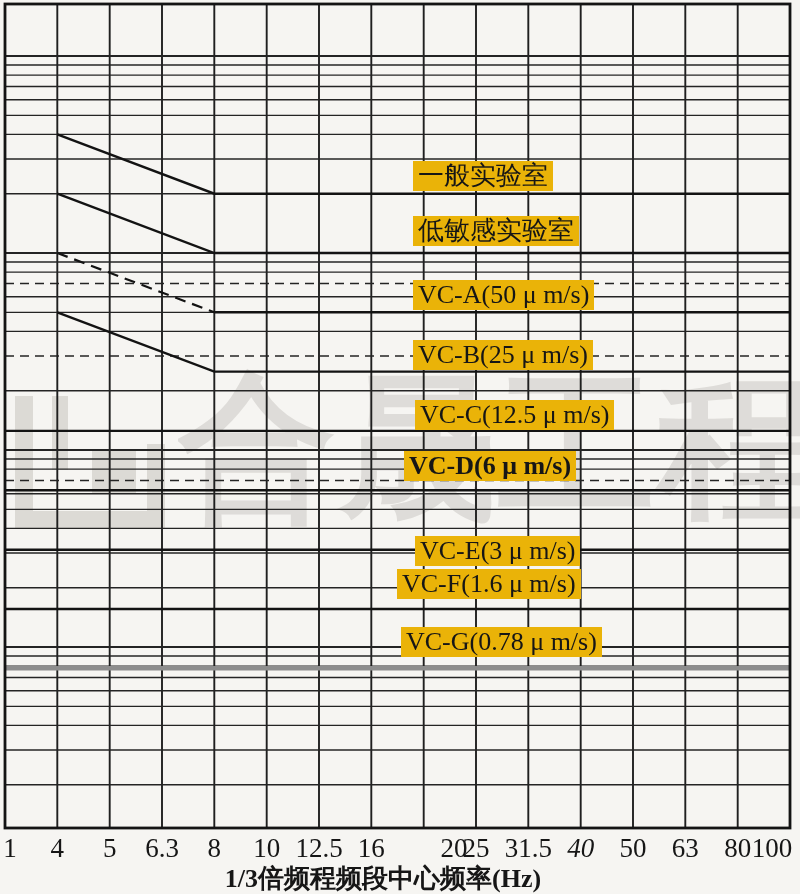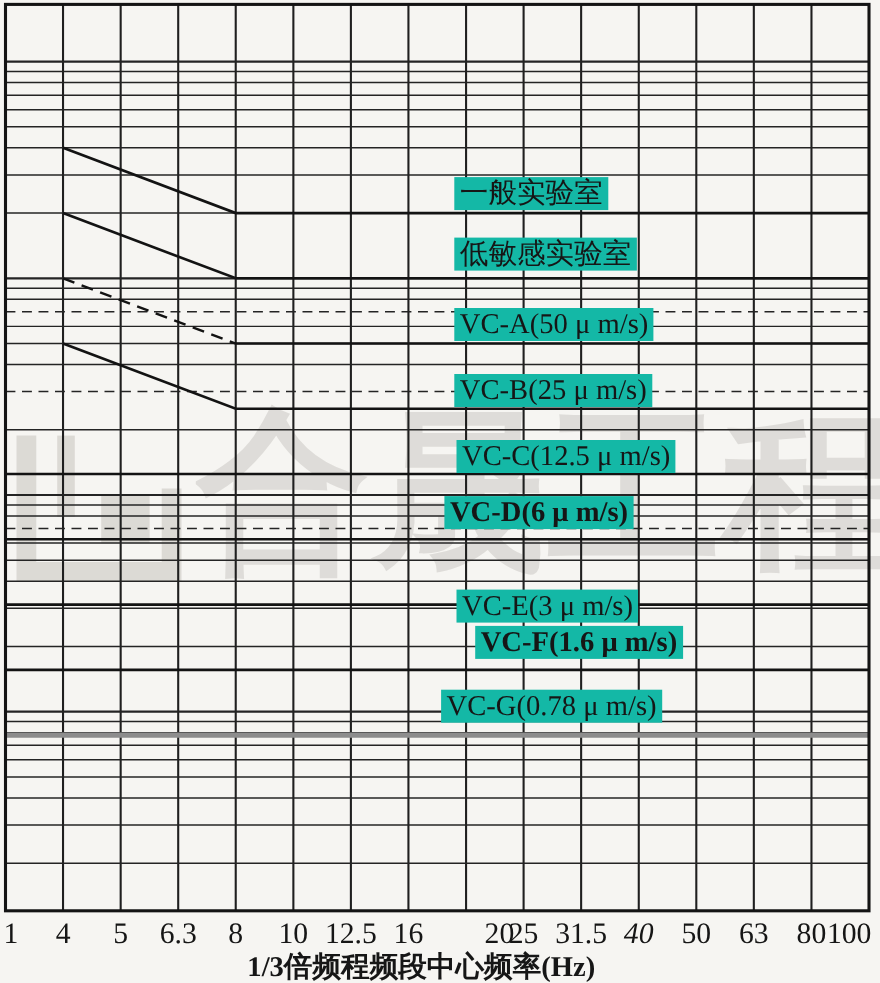--- a/index.html
+++ b/index.html
@@ -11,21 +11,21 @@
   #chart-wrap{position:absolute;left:0;top:0;width:800px;height:894px;}
   #watermark-layer{position:absolute;left:0;top:0;width:800px;height:894px;z-index:0;}
   #watermark-text{
     position:absolute;left:178px;top:360px;width:640px;height:185px;
     font-size:158px;line-height:178px;font-weight:bold;letter-spacing:2px;
     color:rgba(98,95,88,0.16);white-space:nowrap;overflow:hidden;
   }
   #chart-svg-holder{position:absolute;left:0;top:0;width:800px;height:894px;z-index:1;}
   .curve-label{
     position:absolute;z-index:2;
-    background:#14b8a6;
+    background:#eab308;
     font-size:26px;line-height:28px;padding:1px 5px;
     color:#161616;white-space:nowrap;
   }
   .x-tick{
     position:absolute;z-index:2;top:834px;
     font-size:27px;line-height:28px;color:#161616;
     transform:translateX(-50%);white-space:nowrap;
   }
   #x-axis-title{
     position:absolute;z-index:2;left:0;top:861px;width:800px;
@@ -118,21 +118,21 @@
       </svg></div>
 
   <div id="labels-layer">
       <div class="curve-label" style="left: 413px; top: 161px;">一般实验室</div>
       <div class="curve-label" style="left: 413px; top: 216px;">低敏感实验室</div>
       <div class="curve-label" style="left: 413px; top: 280px;">VC-A(50 μ m/s)</div>
       <div class="curve-label" style="left: 413px; top: 340px;">VC-B(25 μ m/s)</div>
       <div class="curve-label" style="left: 415px; top: 400px;">VC-C(12.5 μ m/s)</div>
       <div class="curve-label" style="left: 404px; top: 451px; font-weight: bold;">VC-D(6 μ m/s)</div>
       <div class="curve-label" style="left: 415px; top: 536px;">VC-E(3 μ m/s)</div>
-      <div class="curve-label" style="left: 432px; top: 569px; font-weight: bold;">VC-F(1.6 μ m/s)</div>
+      <div class="curve-label" style="left: 397px; top: 569px;">VC-F(1.6 μ m/s)</div>
       <div class="curve-label" style="left: 401px; top: 627px;">VC-G(0.78 μ m/s)</div>
     </div>
   <div id="ticks-layer">
       <div class="x-tick" style="left: 10px;">1</div>
       <div class="x-tick" style="left: 57.3333px;">4</div>
       <div class="x-tick" style="left: 109.667px;">5</div>
       <div class="x-tick" style="left: 162px;">6.3</div>
       <div class="x-tick" style="left: 214.333px;">8</div>
       <div class="x-tick" style="left: 266.667px;">10</div>
       <div class="x-tick" style="left: 319px; text-align: center;">12.5</div>

